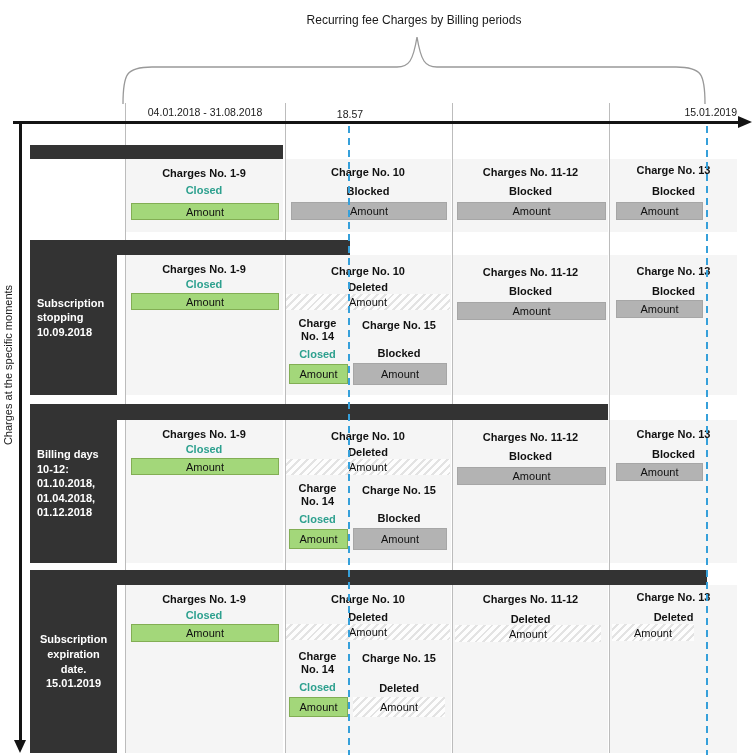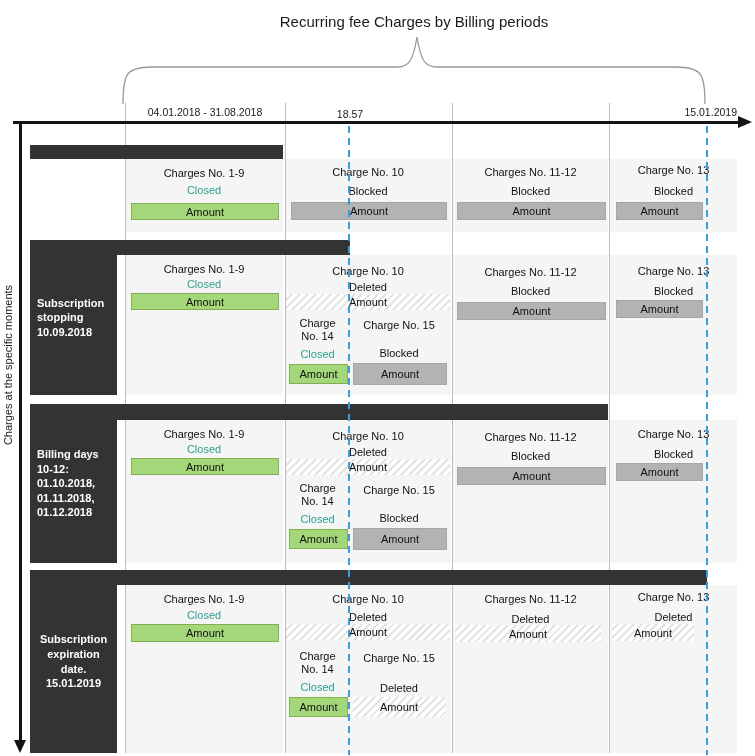--- a/index.html
+++ b/index.html
@@ -2,21 +2,21 @@
 <html><head>
 <meta charset="utf-8">
 <style>
   html,body{margin:0;padding:0;background:#ffffff;}
   .canvas{
     position:relative;width:755px;height:756px;background:#ffffff;overflow:hidden;
     font-family:"Liberation Sans",sans-serif;color:#111;
   }
   .title{
     position:absolute;left:123px;top:13px;width:582px;text-align:center;
-    font-size:15px;color:#1a1a1a;
+    font-size:12px;color:#1a1a1a;
   }
   .axis-label{position:absolute;font-size:10.5px;color:#1a1a1a;}
   .haxis{position:absolute;left:13px;top:121px;width:727px;height:3px;background:#141414;z-index:20;}
   .haxis-arrow{position:absolute;left:738px;top:116px;width:0;height:0;z-index:20;
     border-top:6.5px solid transparent;border-bottom:6.5px solid transparent;border-left:14px solid #141414;}
   .vaxis{position:absolute;left:19px;top:123px;width:3px;height:617px;background:#141414;z-index:20;}
   .vaxis-arrow{position:absolute;left:14px;top:740px;width:0;height:0;z-index:20;
     border-left:6.5px solid transparent;border-right:6.5px solid transparent;border-top:13px solid #141414;}
   .yaxis-title{
     position:absolute;left:-138px;top:358px;width:294px;height:14px;text-align:center;
@@ -26,21 +26,21 @@
   .dash{position:absolute;top:126px;height:629px;width:2px;z-index:30;
     background:repeating-linear-gradient(to bottom,#36a0da 0px,#36a0da 7px,transparent 7px,transparent 12px);}
   .bar{position:absolute;background:#333333;z-index:6;}
   .rowlabel{
     position:absolute;left:30px;width:87px;background:#333333;color:#ffffff;z-index:6;
     display:flex;align-items:center;font-size:11px;font-weight:bold;line-height:1.32;
   }
   .rowlabel .lbl{white-space:pre-line;padding-left:7px;}
   .rowlabel.centered .lbl{padding-left:0;width:100%;text-align:center;}
   .cell{position:absolute;background:#f5f5f5;z-index:1;font-size:11px;}
-  .ct{position:absolute;left:0;right:0;text-align:center;line-height:13px;white-space:pre-line;}
+  .ct{position:absolute;left:0;right:0;text-align:center;line-height:13px;white-space:pre-line;font-weight:bold;}
   .closed{color:#2da08e;}
   .amount{position:absolute;display:flex;align-items:center;justify-content:center;
     font-size:11px;color:#111;z-index:2;}
   .amount.green{background:#a3d77a;border:1px solid #82ae54;}
   .amount.gray{background:#b3b3b3;border:1px solid #a6a6a6;}
   .amount.hatch,.hatchstrip{
     background:repeating-linear-gradient(135deg,#fdfdfd 0px,#fdfdfd 3.5px,#e3e3e3 3.5px,#e3e3e3 5.5px);}
   .hatchstrip{position:absolute;display:flex;align-items:center;justify-content:center;z-index:2;}
   .brace{position:absolute;left:0;top:0;z-index:4;}
 </style>
@@ -147,21 +147,21 @@
     <div class="amount gray" style="left:6px;top:45px;width:85px;height:16px;">
       <span>Amount</span>
       </div>
   </div>
 
   <div class="bar" style="left:30px;top:404px;width:578px;height:16px;"></div>
   <div class="rowlabel" style="top:404px;height:159px;">
     <span class="lbl">Billing days
 10-12:
 01.10.2018,
-01.11.2018,
+01.04.2018,
 01.12.2018</span>
   </div>
 
   <div class="cell" style="left:125px;top:420px;width:158px;height:143px;">
     <div class="ct" style="top:8px;">Charges No. 1-9</div>
     <div class="ct closed" style="top:23px;">Closed</div>
     <div class="amount green" style="left:6px;top:38px;width:146px;height:15px;">
       <span>Amount</span>
       </div>
   </div>

